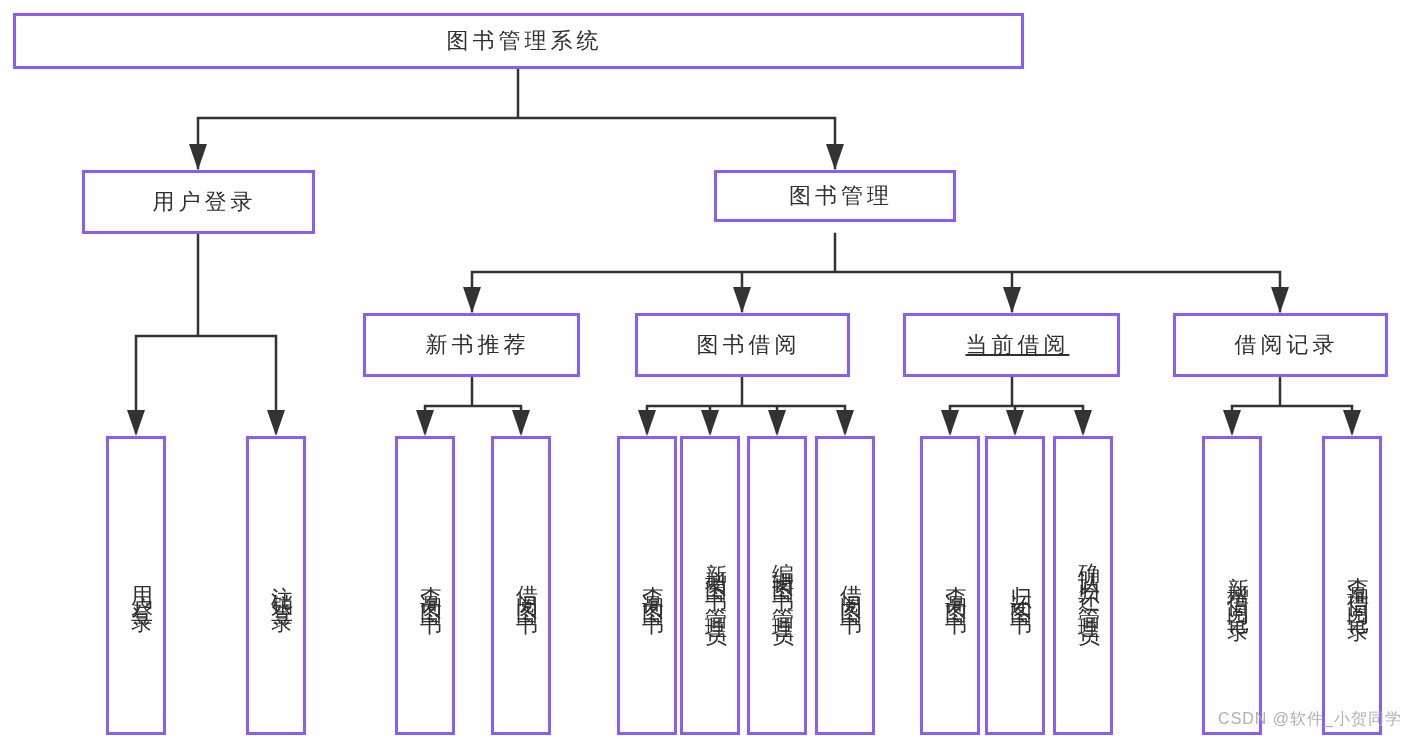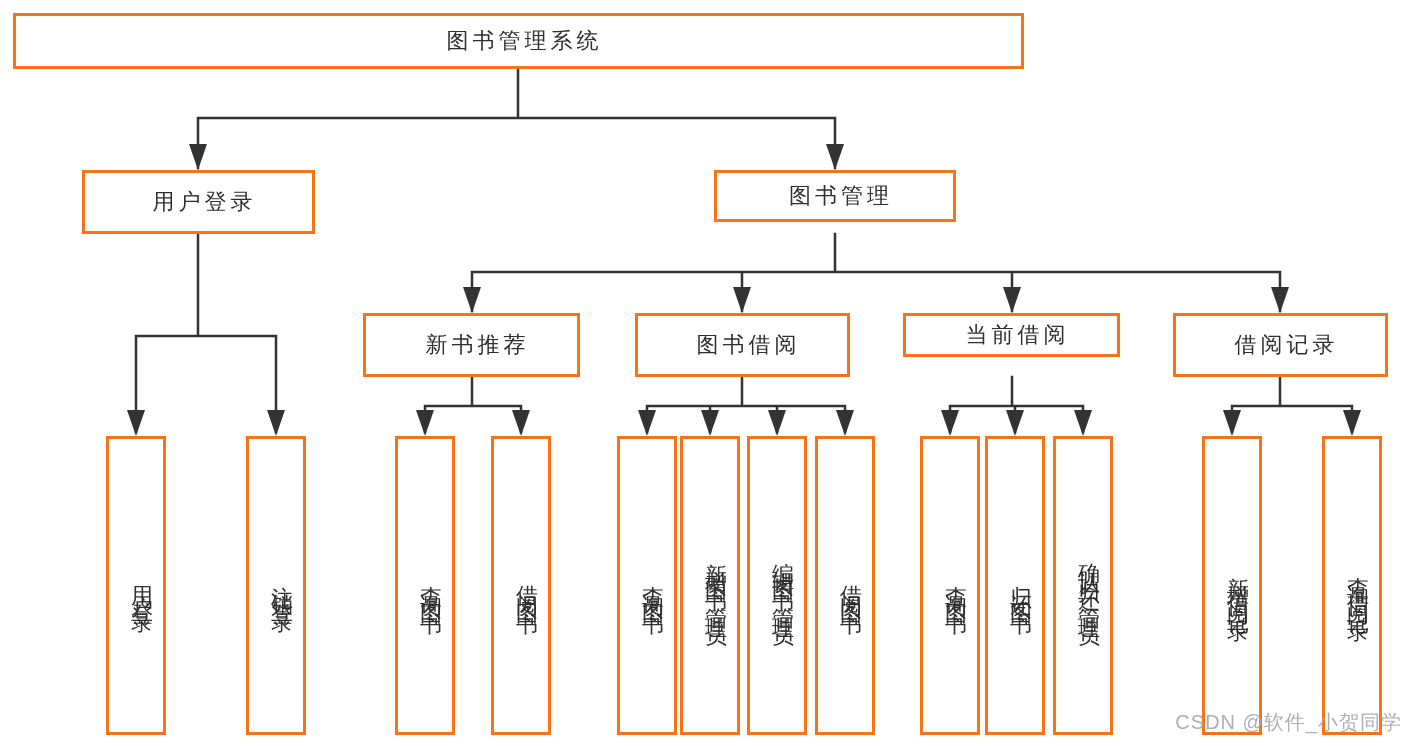--- a/index.html
+++ b/index.html
@@ -20,42 +20,42 @@
     position: absolute;
     left: 0;
     top: 0;
     width: 1405px;
     height: 747px;
   }
   .node {
     position: absolute;
     box-sizing: border-box;
     background: #ffffff;
-    border: 3px solid #f97316;
+    border: 3px solid #8b5cf6;
     color: #2f2f2f;
     display: flex;
     align-items: center;
     justify-content: center;
     font-size: 22px;
     letter-spacing: 4px;
     line-height: 1;
     white-space: nowrap;
     padding-left: 12px;
   }
   .node.vert {
     writing-mode: vertical-rl;
     text-orientation: mixed;
     letter-spacing: 9px;
     white-space: normal;
   }
   #watermark {
     position: absolute;
     right: 3px;
     top: 709px;
-    font-size: 20px;
+    font-size: 16px;
     letter-spacing: 1px;
     color: rgba(168, 168, 168, 0.92);
     z-index: 5;
     white-space: nowrap;
   }
 </style>
 </head>
 <body>
 
 <div id="canvas">
@@ -95,21 +95,21 @@
     </g>
   </svg>
 
   <div class="node" style="left:13px; top:13px; width:1011px; height:56px;">图书管理系统</div>
 
   <div class="node" style="left:82px; top:170px; width:233px; height:64px;">用户登录</div>
   <div class="node" style="left:714px; top:170px; width:242px; height:52px;">图书管理</div>
 
   <div class="node" style="left:363px; top:313px; width:217px; height:64px;">新书推荐</div>
   <div class="node" style="left:635px; top:313px; width:215px; height:64px;">图书借阅</div>
-  <div class="node" style="left:903px; top:313px; width:217px; height:44px;">当前借阅</div>
+  <div class="node" style="left:903px; top:313px; width:217px; height:64px;text-decoration:underline;">当前借阅</div>
   <div class="node" style="left:1173px; top:313px; width:215px; height:64px;">借阅记录</div>
 
   <div class="node vert" style="left:106px; top:436px; width:60px; height:299px;">用户登录</div>
   <div class="node vert" style="left:246px; top:436px; width:60px; height:299px;">注销登录</div>
 
   <div class="node vert" style="left:395px; top:436px; width:60px; height:299px;">查询图书</div>
   <div class="node vert" style="left:491px; top:436px; width:60px; height:299px;">借阅图书</div>
 
   <div class="node vert" style="left:617px; top:436px; width:60px; height:299px;">查询图书</div>
   <div class="node vert" style="left:680px; top:436px; width:60px; height:299px;">新增图书（管理员）</div>

